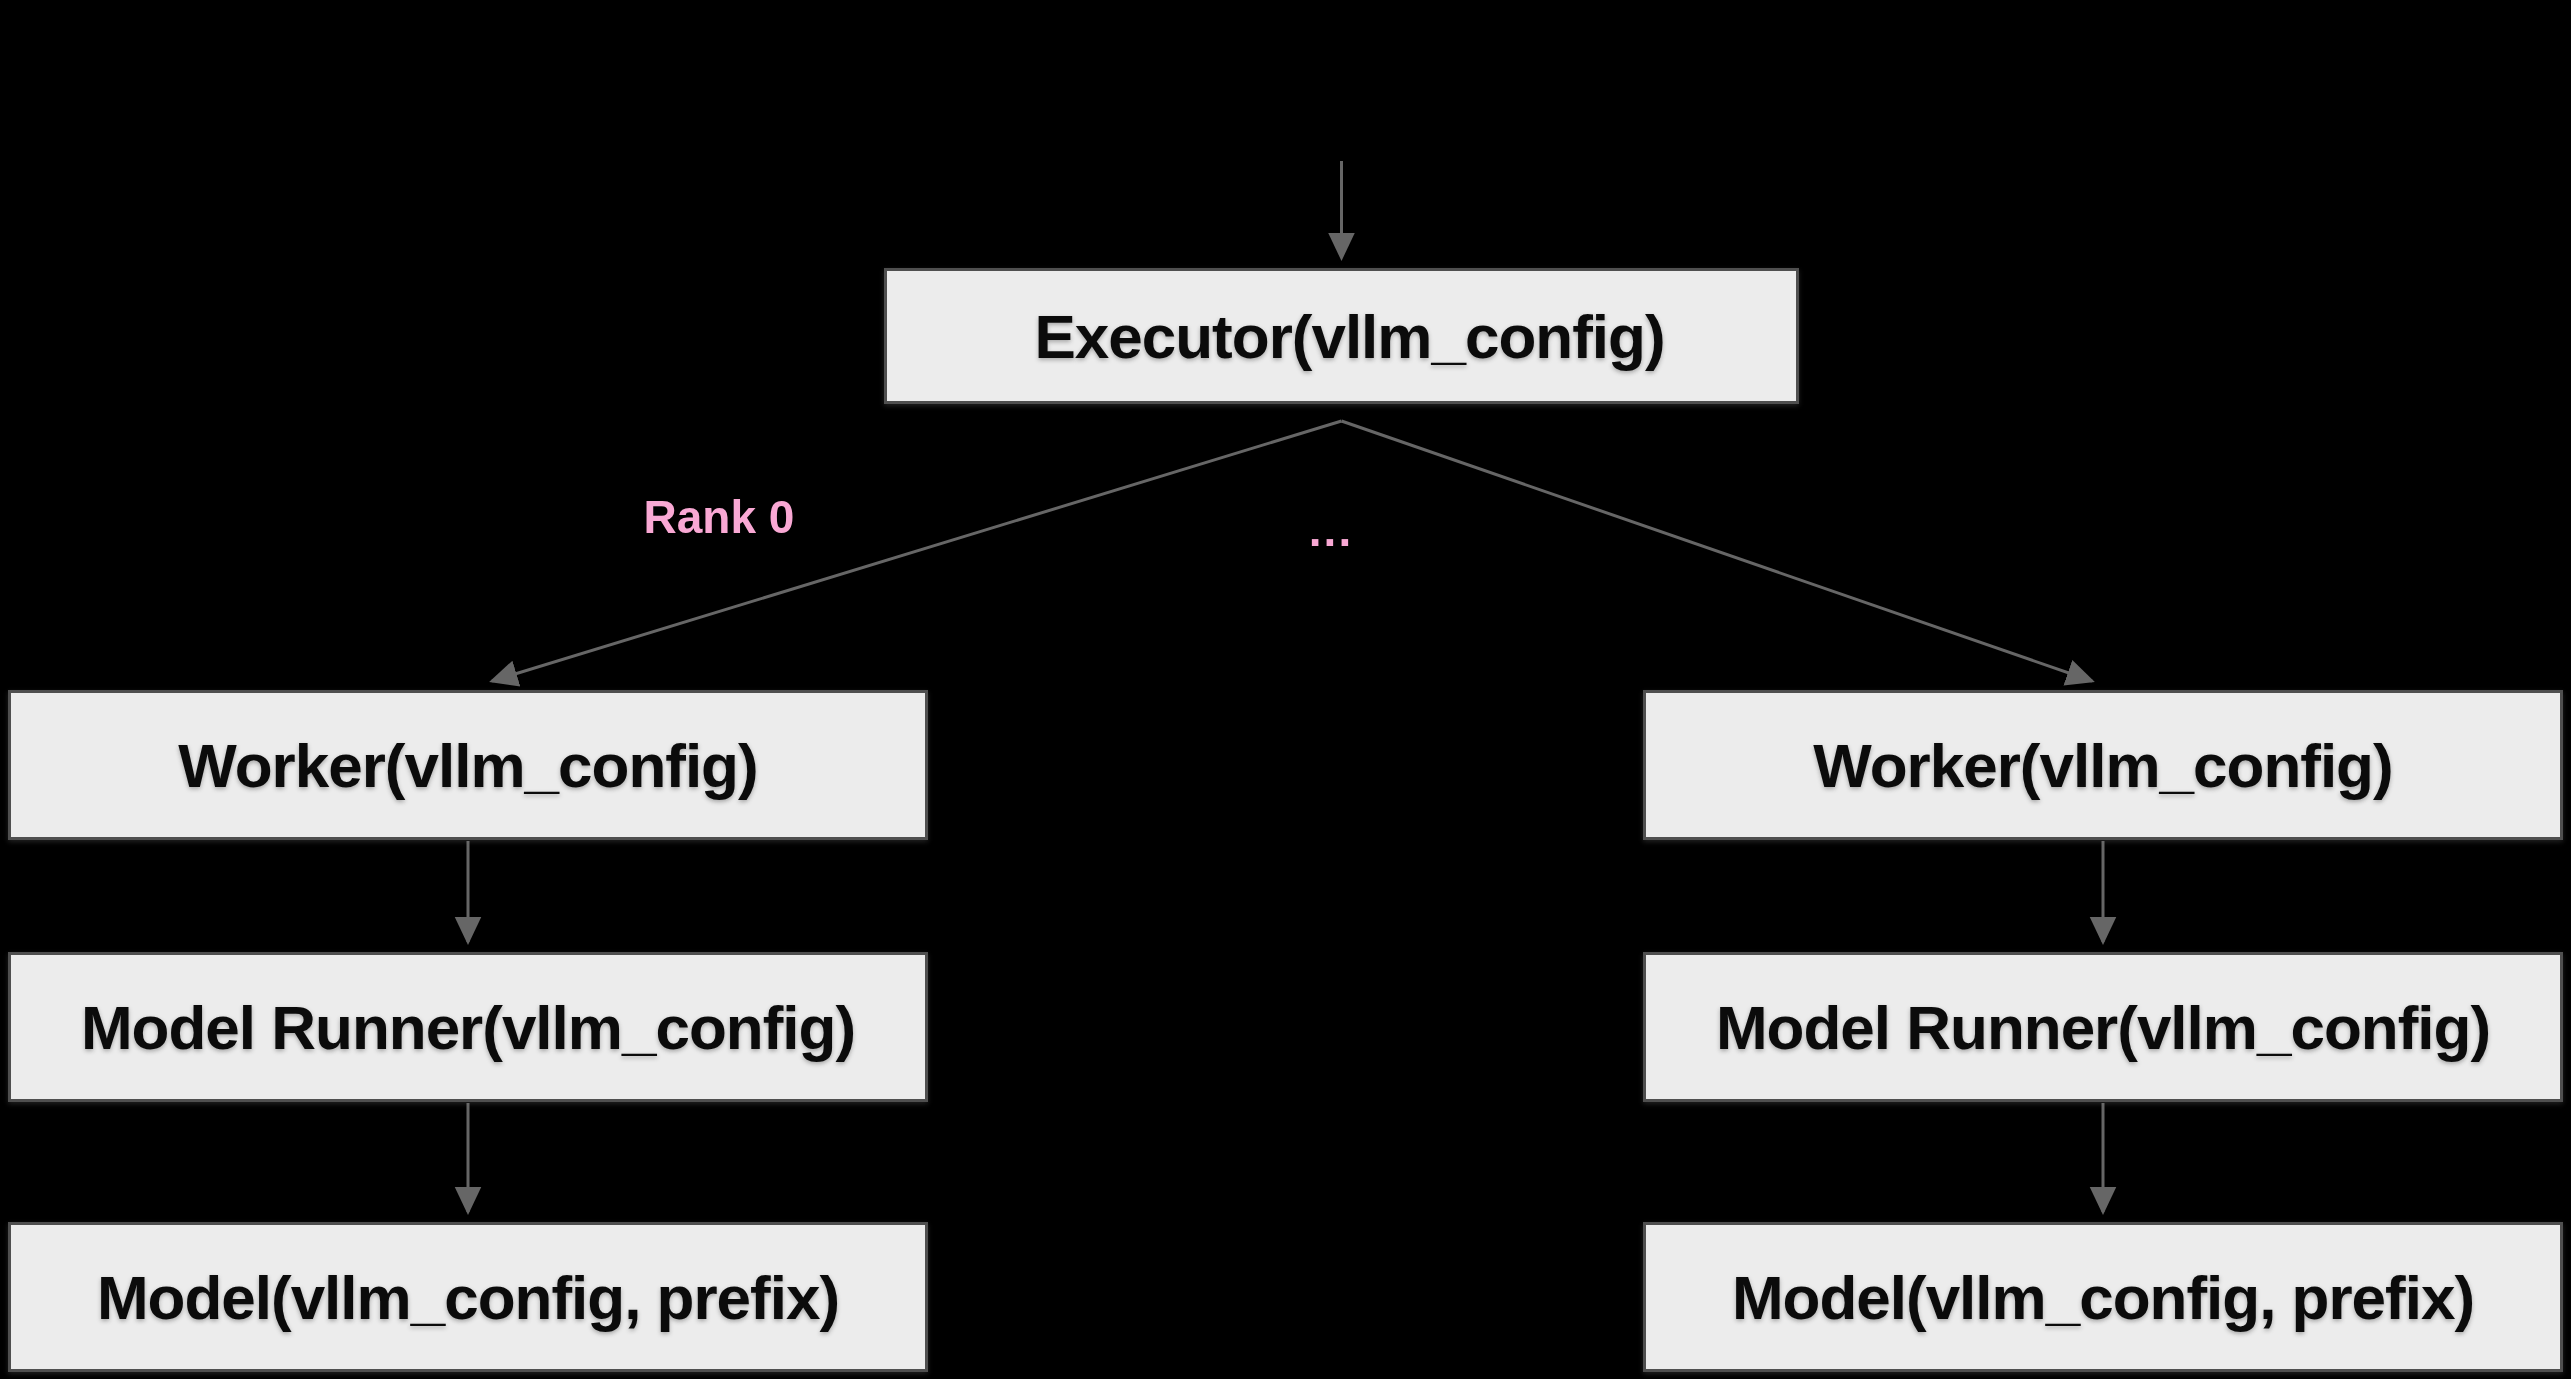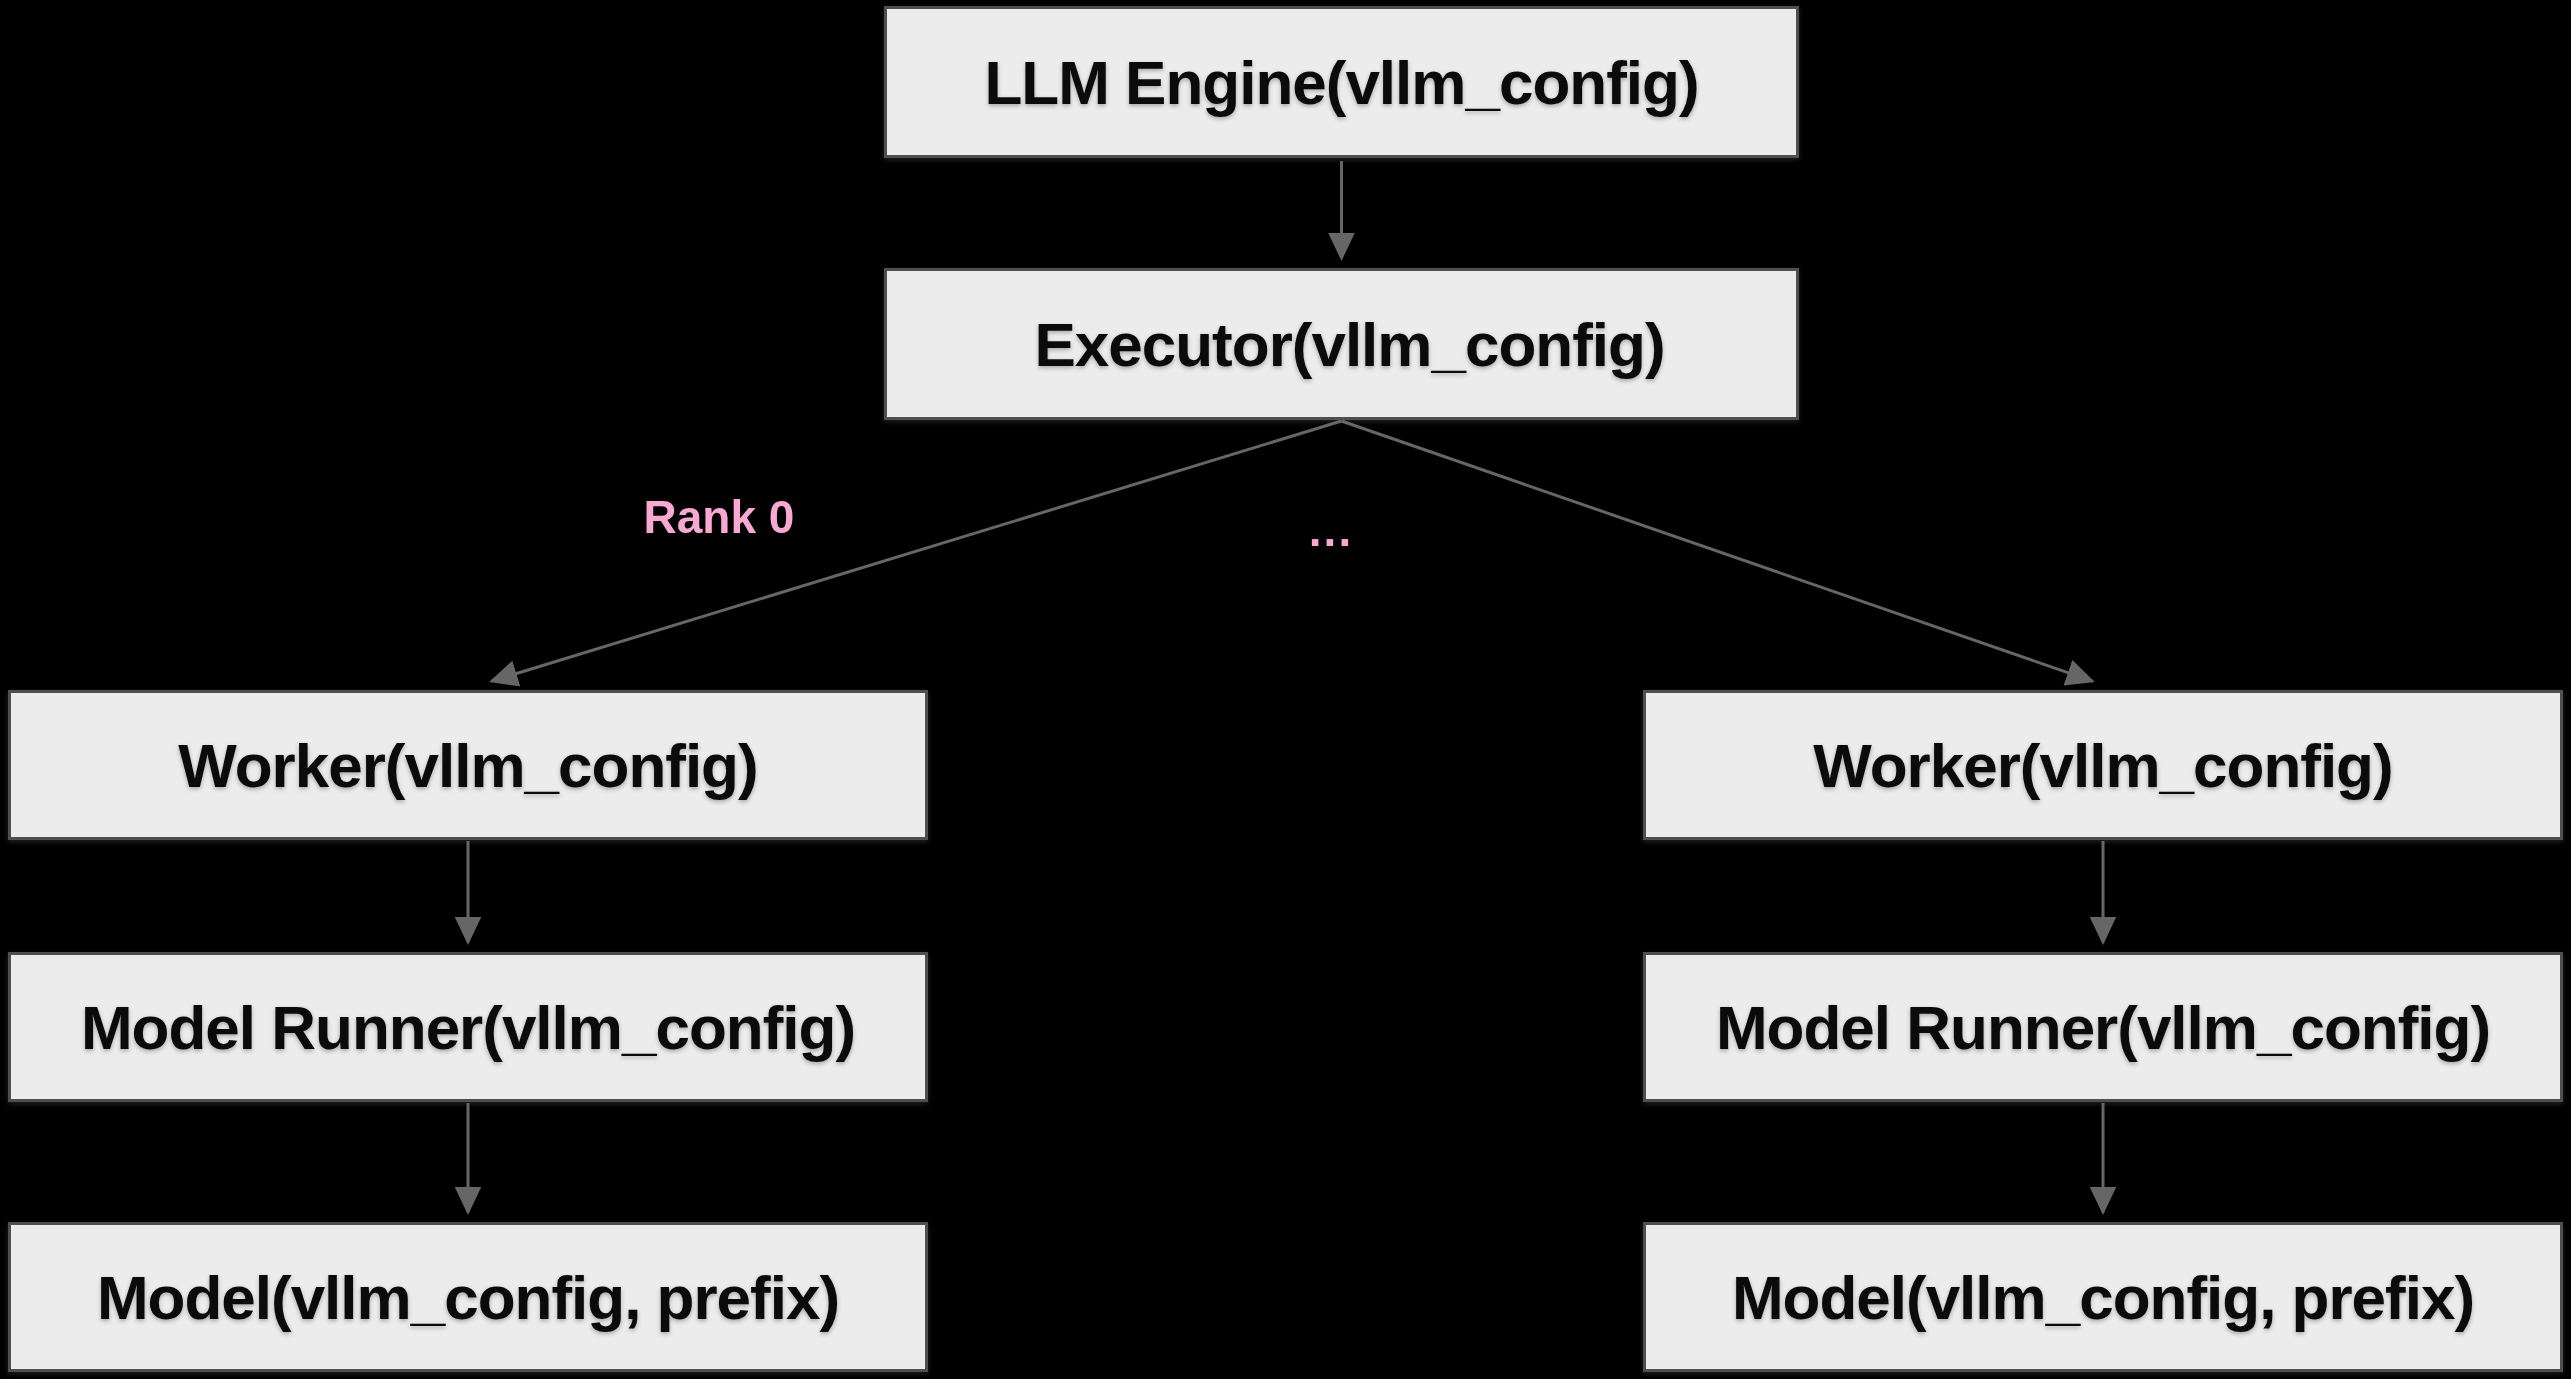--- a/index.html
+++ b/index.html
@@ -41,21 +41,21 @@
     justify-content: center;
     color: #0b0b0b;
     font-size: 62px;
     font-weight: bold;
     letter-spacing: -1px;
     white-space: nowrap;
     text-shadow: 0 2px 4px rgba(40,40,40,0.35);
     box-shadow: 0 2px 5px rgba(130,130,130,0.25);
   }
   .node-llm-engine      { left: 884px;  top: 6px;    width: 915px; height: 152px; }
-  .node-executor        { left: 884px;  top: 268px;  width: 915px; height: 152px; padding-left: 16px; }
+  .node-executor        { left: 884px;  top: 268px;  width: 915px; height: 136px; padding-left: 16px; }
   .node-worker-left     { left: 8px;    top: 690px;  width: 920px; height: 150px; }
   .node-model-runner-left { left: 8px;  top: 952px;  width: 920px; height: 150px; }
   .node-model-left      { left: 8px;    top: 1222px; width: 920px; height: 150px; }
   .node-worker-right    { left: 1643px; top: 690px;  width: 920px; height: 150px; }
   .node-model-runner-right { left: 1643px; top: 952px; width: 920px; height: 150px; }
   .node-model-right     { left: 1643px; top: 1222px; width: 920px; height: 150px; }
   .edge-label {
     position: absolute;
     transform: translate(-50%, -50%);
     color: #f9a8d4;
@@ -80,23 +80,20 @@
     </defs>
     <line class="edge" x1="1341.5" y1="161" x2="1341.5" y2="258" marker-end="url(#arrow)"></line>
     <line class="edge" x1="1341.5" y1="421" x2="492" y2="681" marker-end="url(#arrow)"></line>
     <line class="edge" x1="1341.5" y1="421" x2="2092" y2="681" marker-end="url(#arrow)"></line>
     <line class="edge" x1="468" y1="841" x2="468" y2="942" marker-end="url(#arrow)"></line>
     <line class="edge" x1="468" y1="1103" x2="468" y2="1212" marker-end="url(#arrow)"></line>
     <line class="edge" x1="2103" y1="841" x2="2103" y2="942" marker-end="url(#arrow)"></line>
     <line class="edge" x1="2103" y1="1103" x2="2103" y2="1212" marker-end="url(#arrow)"></line>
   </svg>
 
-  <div class="node node-llm-engine">
-    <span>LLM Engine(vllm_config)</span>
-  </div>
 
   <div class="node node-executor">
     <span>Executor(vllm_config)</span>
   </div>
 
   <div class="node node-worker-left">
     <span>Worker(vllm_config)</span>
   </div>
 
   <div class="node node-model-runner-left">

